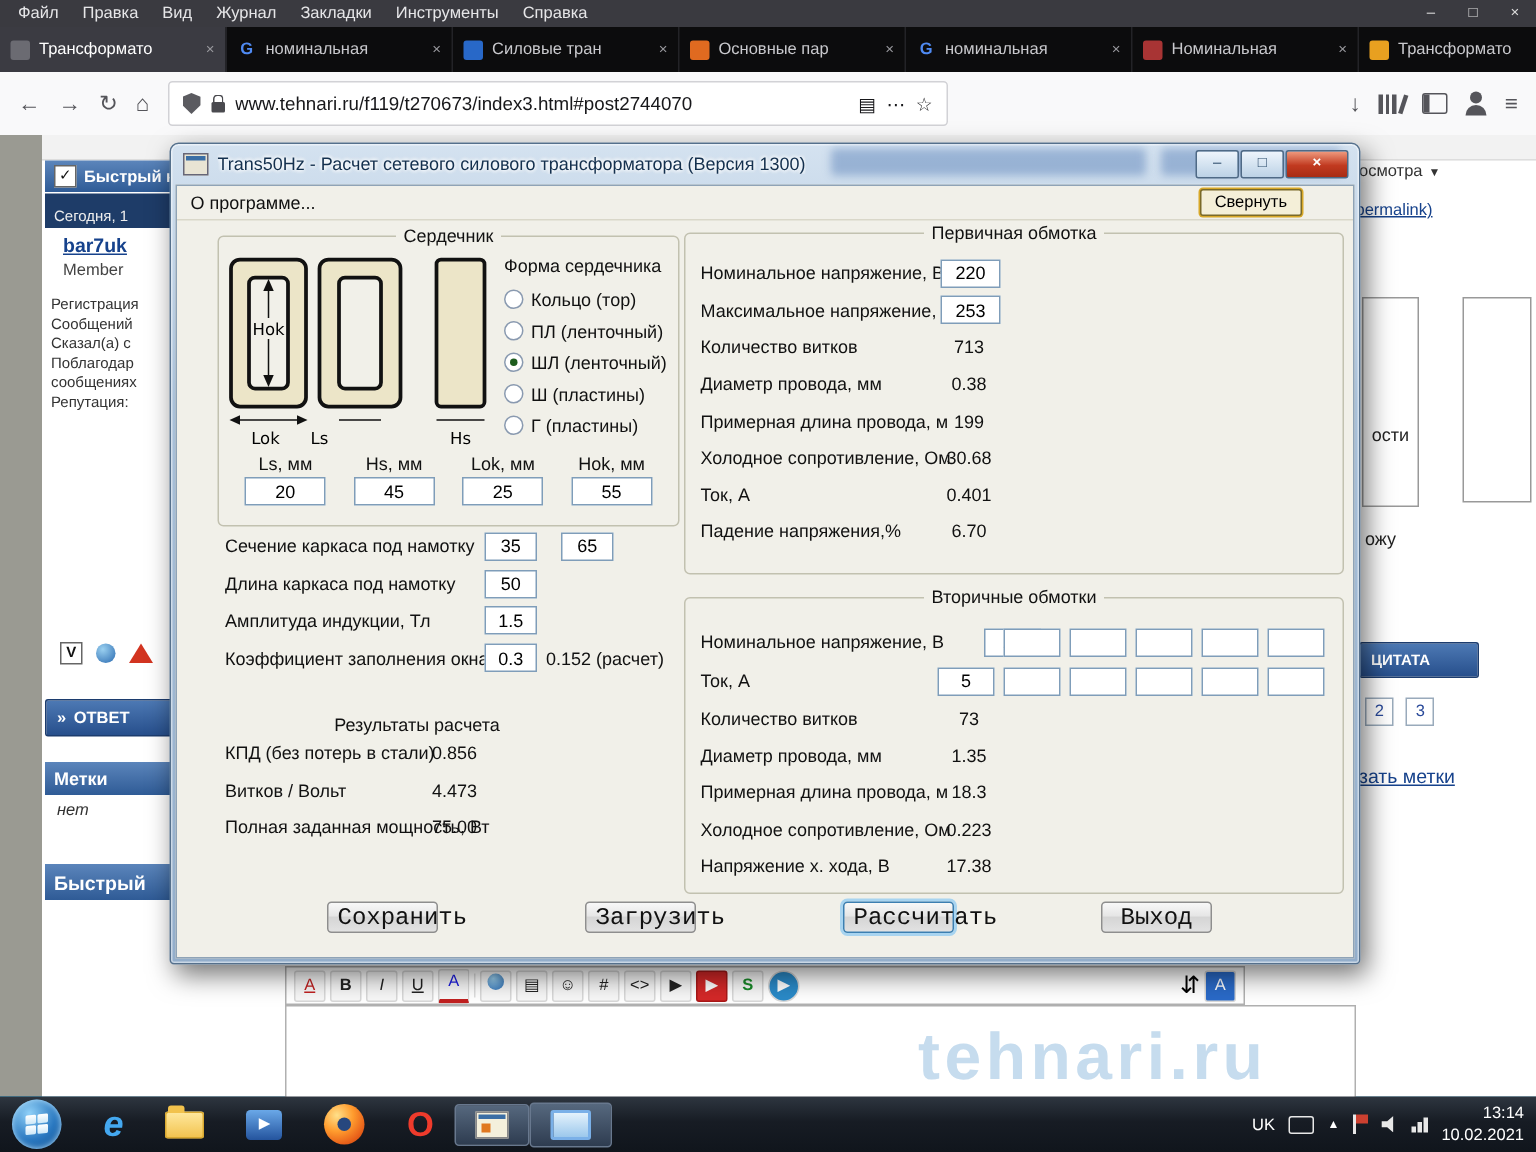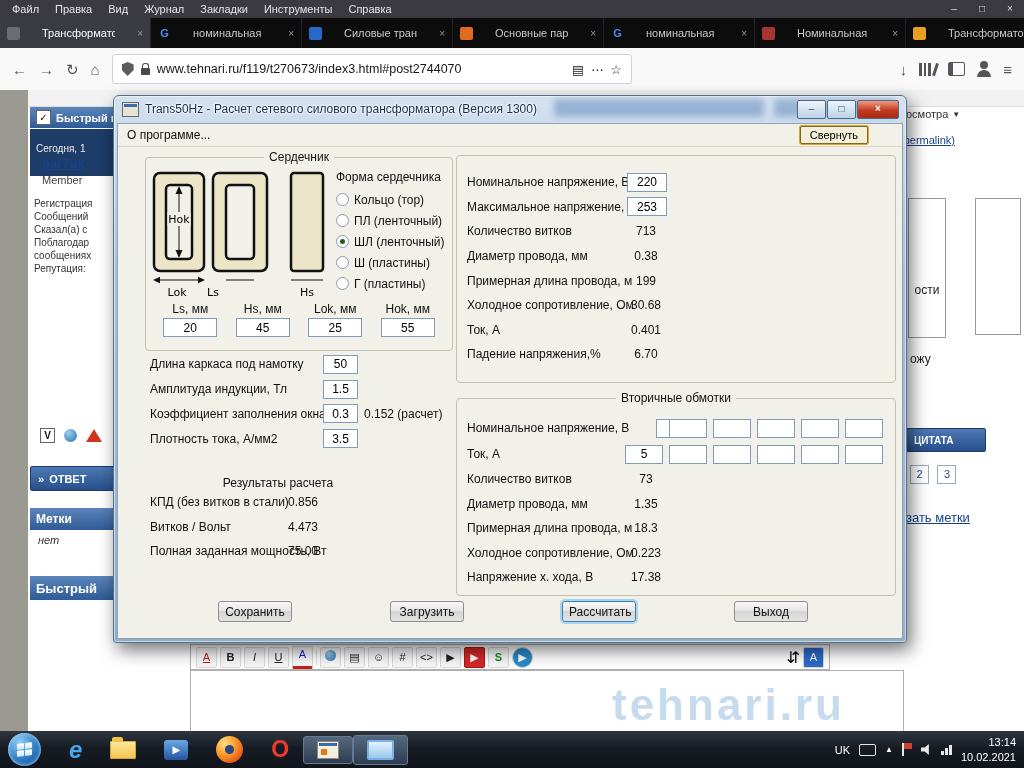--- a/index.html
+++ b/index.html
@@ -8,21 +8,21 @@
 
   
   .menubar{position:absolute;top:0;left:0;right:0;height:18px;background:#3a3a40;
     display:flex;align-items:center;padding-left:4px;color:#e6e6e8;font-size:11px}
   .mitem{padding:2px 8px;cursor:default}
   .winctl{margin-left:auto;display:flex}
   .winctl span{width:28px;text-align:center;color:#ddd;font-size:10px;line-height:18px}
 
   
   .tabbar{position:absolute;top:18px;left:0;right:0;height:30px;background:#0c0c0d;display:flex}
-  .tab{flex:0 0 136px;display:flex;align-items:center;gap:22px;padding:0 7px;
+  .tab{flex:0 0 136px;display:flex;align-items:center;gap:6px;padding:0 7px;
     color:#c9c9cd;font-size:11px;border-right:1px solid #232327;overflow:hidden}
   .tab.active{background:#3b3b42;color:#fff}
   .tlabel{flex:1;white-space:nowrap;overflow:hidden}
   .tclose{color:#99999e;font-size:10px}
   .fav{width:13px;height:13px;flex:0 0 13px;border-radius:2px;font-size:11px;font-weight:bold;
     line-height:13px;text-align:center}
   .fvG{color:#4f8af2}
   .fv1{background:#6b6b72}
   .fv3{background:#2868c8}
   .fv4{background:#e06a20}
@@ -49,21 +49,21 @@
   .sbicon::after{content:"";position:absolute;left:0;top:0;bottom:0;width:4px;background:#55555a}
   .person{width:8px;height:8px;border-radius:50%;background:#55555a;position:relative;margin:0 3px 8px 3px;display:inline-block}
   .person::after{content:"";position:absolute;top:9px;left:-3px;width:14px;height:7px;border-radius:7px 7px 0 0;background:#55555a}
 
   
   .content{position:absolute;top:90px;left:0;right:0;bottom:37px;background:#9a9a92}
   .page{position:absolute;left:28px;top:0;right:0;bottom:0;background:#fff}
   .topstrip{position:absolute;left:28px;top:0;right:0;height:16px;background:#f2f2f2;border-bottom:1px solid #ddd}
   .bluebar{position:absolute;background:linear-gradient(#5b85bb,#2f5b96);color:#fff;font-weight:bold;
     font-size:11px;display:flex;align-items:center;gap:5px;padding:0 6px;overflow:hidden}
-  .darkbar{position:absolute;background:#1e3c68;color:#eee;font-size:10px;display:flex;align-items:flex-start;padding:14px 6px;overflow:hidden}
+  .darkbar{position:absolute;background:#1e3c68;color:#eee;font-size:10px;display:flex;align-items:flex-end;padding:2px 6px;overflow:hidden}
   .ulink{color:#16428c;text-decoration:underline;cursor:pointer}
   .stat{position:absolute;font-size:10px;color:#333;white-space:nowrap;overflow:hidden;width:86px}
   .vbox{width:13px;height:13px;border:1px solid #666;background:#fff;font-size:10px;font-weight:bold;
     text-align:center;line-height:13px;color:#111;display:inline-block}
   .globeic{width:13px;height:13px;border-radius:50%;background:radial-gradient(circle at 35% 30%,#9ad0f0,#2a6ab0);display:inline-block}
   .warn{width:0;height:0;border-left:8px solid transparent;border-right:8px solid transparent;
     border-bottom:13px solid #d23420;display:inline-block}
   .replybtn{position:absolute;background:linear-gradient(#4d79b4,#274f8c);border:1px solid #1c3c6e;border-radius:2px;
     color:#fff;font-size:11px;font-weight:bold;display:flex;align-items:center;gap:5px;padding:0 7px;overflow:hidden}
   .pgbox{width:17px;height:17px;border:1px solid #9ab;background:#fff;color:#2a4a9a;font-size:11px;
@@ -132,21 +132,21 @@
   .resrow{position:relative;height:24.4px;display:flex;align-items:center;font-size:12px;color:#111;padding-left:22px}
   .resrow .rval{position:absolute;left:140px;width:70px;text-align:center}
 
   .prows{padding-top:14px}
   .prow{position:relative;height:24.6px;display:flex;align-items:center;padding-left:10px;font-size:12px;color:#111}
   .prow .inp{position:absolute;left:170px;width:38px}
   .prow .val{position:absolute;left:156px;width:66px;text-align:center}
   .srow{position:relative;height:26px;display:flex;align-items:center;padding-left:10px;font-size:12px;color:#111}
   .srow .inp{position:absolute;width:36px}
 
-  .btn{position:absolute;top:477px;width:74px;height:21px;font-family:Liberation Sans, sans-serif;font-size:12px;color:#111;
+  .btn{position:absolute;top:477px;width:74px;height:21px;font-family:Liberation Mono, monospace;font-size:16px;color:#111;
     background:linear-gradient(#f8f8f8,#e6e6e6 45%,#d5d5d5 50%,#e2e2e2);border:1px solid #8e8e8e;border-radius:3px}
   .btn.primary{border:1px solid #3c7fb1;box-shadow:0 0 0 2px #a8d4f0}
 
   svg text{font-family:"DejaVu Sans",sans-serif;font-size:11px;fill:#000}
 
   
   .taskbar{position:absolute;left:0;right:0;bottom:0;height:37px;
     background:linear-gradient(#2e3640,#171c24 45%,#10151c);display:flex;align-items:center;gap:28px;padding:0 8px}
   .orb{width:33px;height:33px;border-radius:50%;flex:0 0 33px;
     background:radial-gradient(circle at 35% 28%,#8fd0f8,#2a78c0 55%,#0c4a8c);
@@ -422,55 +422,57 @@
           <div class="diminputs">
             <input class="inp" value="20" style="">
             <input class="inp" value="45" style="">
             <input class="inp" value="25" style="">
             <input class="inp" value="55" style="">
           </div>
         </div>
 
         <div class="params">
           <div class="paramrow">
+            <span>Сечение каркаса под намотку</span>
+            <input class="inp i1" value="35" style="">
+            <input class="inp i2" value="65" style="">
+          </div>
+          <div class="paramrow">
             <span>Длина каркаса под намотку</span>
             <input class="inp i1" value="50" style="">
           </div>
           <div class="paramrow">
             <span>Амплитуда индукции, Тл</span>
             <input class="inp i1" value="1.5" style="">
           </div>
           <div class="paramrow">
             <span>Коэффициент заполнения окна</span>
             <input class="inp i1" value="0.3" style="">
             <span class="pnote">0.152 (расчет)</span>
           </div>
-          <div class="paramrow">
-            <span>Плотность тока, А/мм2</span>
-            <input class="inp i1" value="3.5" style="">
-          </div>
         </div>
 
         <div class="restitle">Результаты расчета</div>
         <div class="results">
           <div class="resrow">
-            <span>КПД (без витков в стали)</span>
+            <span>КПД (без потерь в стали)</span>
             <span class="rval">0.856</span>
           </div>
           <div class="resrow">
             <span>Витков / Вольт</span>
             <span class="rval">4.473</span>
           </div>
           <div class="resrow">
             <span>Полная заданная мощность, Вт</span>
             <span class="rval">75.00</span>
           </div>
         </div>
 
         <div class="grp" style="left:338px;top:31px;width:438px;height:226px">
+          <div class="gtitle"><span>Первичная обмотка</span></div>
           <div class="prows">
             <div class="prow">
               <span>Номинальное напряжение, В</span>
               <input class="inp" value="220" style="">
             </div>
             <div class="prow">
               <span>Максимальное напряжение, В</span>
               <input class="inp" value="253" style="">
             </div>
             <div class="prow">

